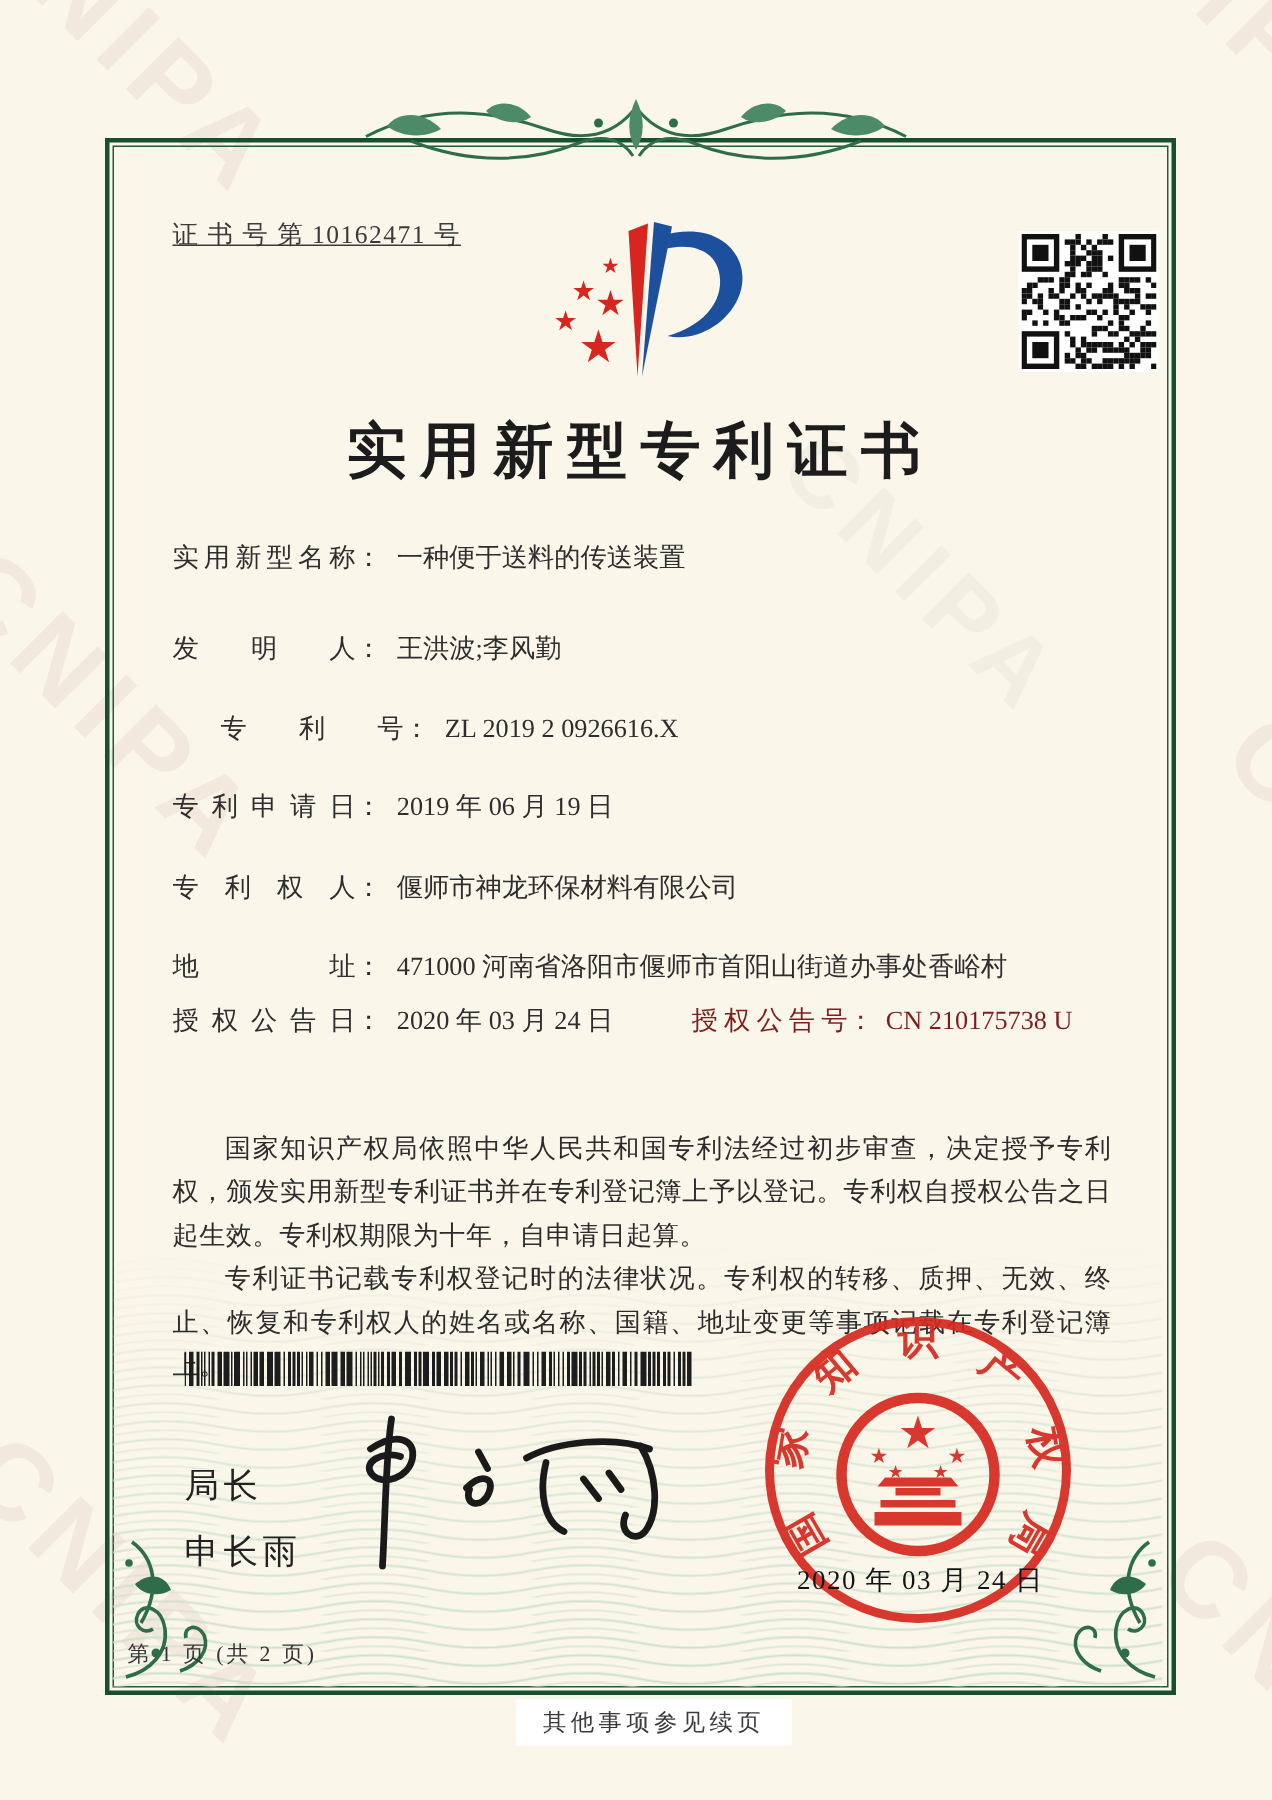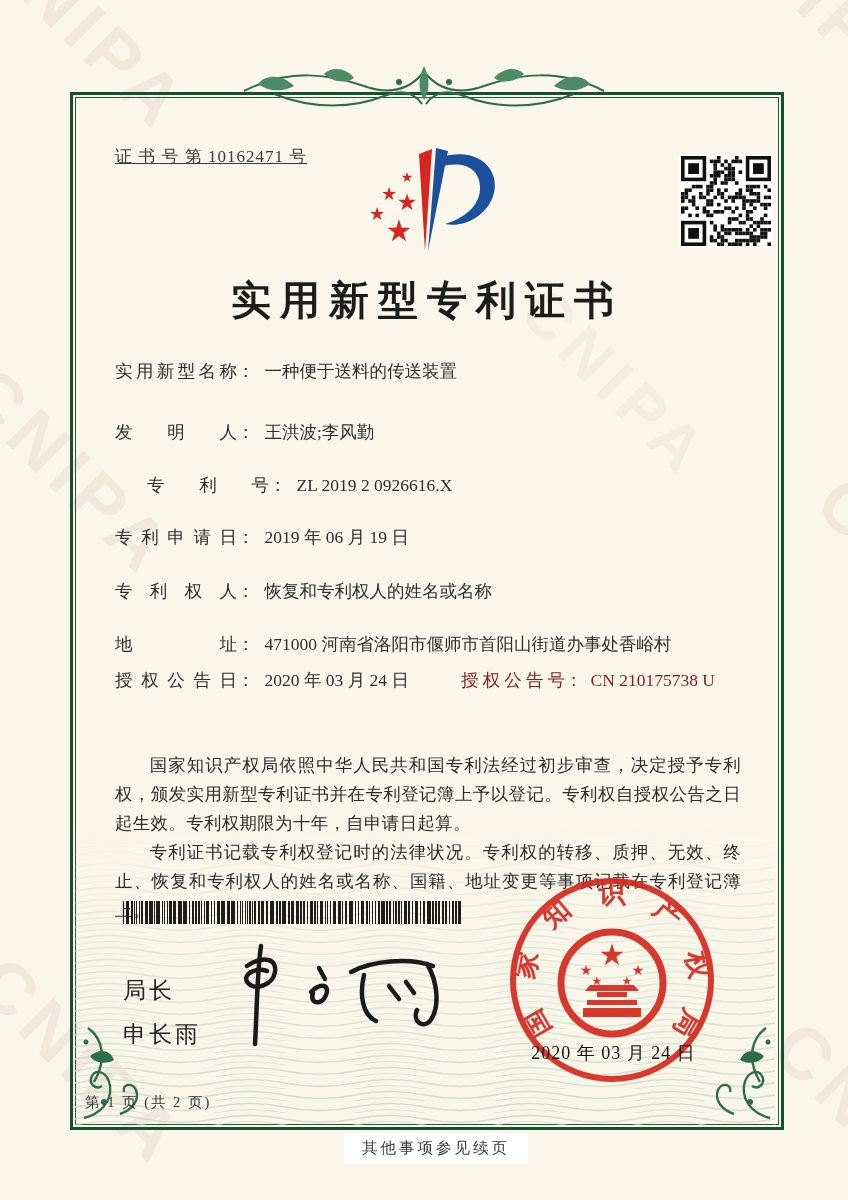--- a/index.html
+++ b/index.html
@@ -364,21 +364,21 @@
     <div class="field" style="top:325px;">
       <span class="lbl">发明人</span><span class="colon">：</span><span>王洪波;李风勤</span>
     </div>
     <div class="field" style="top:378px;margin-left:32px;">
       <span class="lbl">专利号</span><span class="colon">：</span><span>ZL 2019 2 0926616.X</span>
     </div>
     <div class="field" style="top:430px;">
       <span class="lbl">专利申请日</span><span class="colon">：</span><span>2019 年 06 月 19 日</span>
     </div>
     <div class="field" style="top:484px;">
-      <span class="lbl">专利权人</span><span class="colon">：</span><span>恢复和专利权人的姓名或名称</span>
+      <span class="lbl">专利权人</span><span class="colon">：</span><span>偃师市神龙环保材料有限公司</span>
     </div>
     <div class="field" style="top:537px;">
       <span class="lbl">地址</span><span class="colon">：</span><span>471000 河南省洛阳市偃师市首阳山街道办事处香峪村</span>
     </div>
     <div class="field" style="top:573px;">
       <span class="lbl">授权公告日</span><span class="colon">：</span><span>2020 年 03 月 24 日</span>
     </div>
     <div class="grant2" style="top:573px;">
       <span class="lbl">授权公告号</span><span class="colon">：</span><span>CN 210175738 U</span>
     </div>

